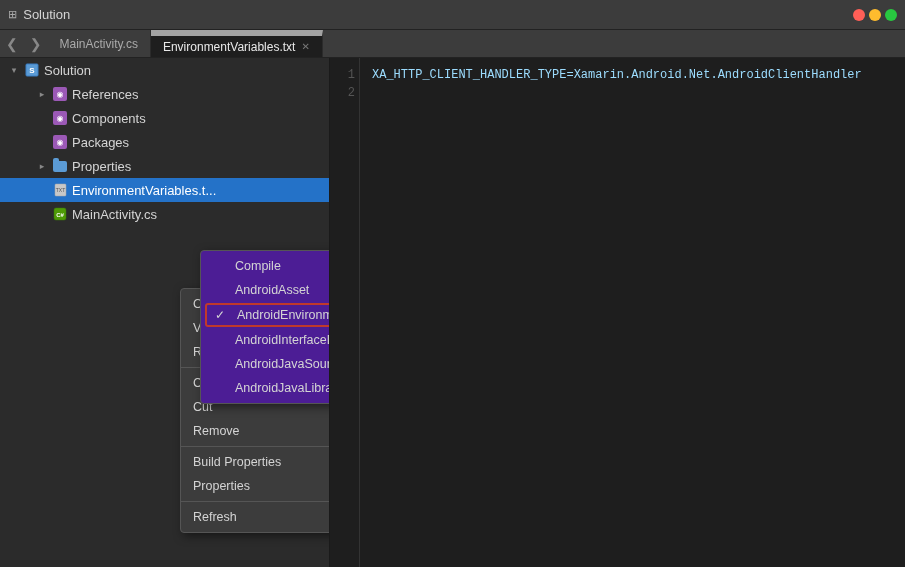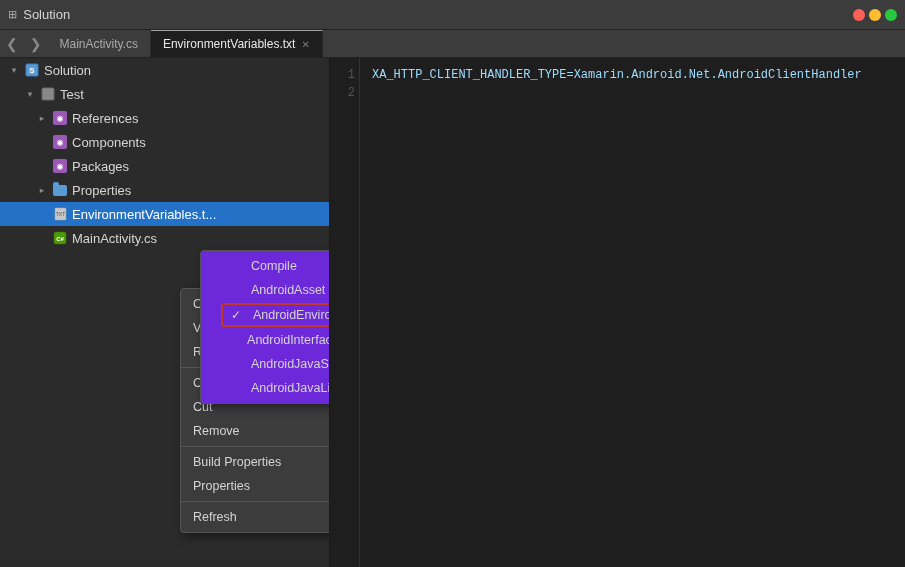--- a/index.html
+++ b/index.html
@@ -37,21 +37,21 @@
       font-size: 12px;
       color: #aaa;
       border-right: 1px solid #2b2b2b;
       cursor: pointer;
       gap: 6px;
       background: #3c3c3c;
     }
     .tab.active {
       background: #1e1e1e;
       color: #e8e8e8;
-      border-top: 1px solid #a3a3a3;
+      border-top: 6px solid #a3a3a3;
     }
     .tab-close {
       font-size: 10px;
       color: #777;
       cursor: pointer;
     }
 
     
     .main {
       display: flex;
@@ -164,27 +164,27 @@
       height: 1px;
       background: #555;
       margin: 3px 0;
     }
 
     
     .submenu-build {
       position: absolute;
       left: 200px;
       top: 192px;
-      background: #6d28d9;
+      background: #4c1d95;
       border: 1px solid #555;
       border-radius: 4px;
       width: 220px;
       z-index: 20;
       box-shadow: 3px 3px 10px rgba(0,0,0,0.5);
-      padding: 3px 16px;
+      padding: 3px 0;
     }
 
     .sub-item {
       display: flex;
       align-items: center;
       padding: 5px 12px;
       cursor: pointer;
       color: #d4d4d4;
       font-size: 12.5px;
       gap: 8px;
@@ -288,30 +288,20 @@
       <span class="chevron down"></span>
       <span class="icon-box">
         <svg width="14" height="14" viewBox="0 0 14 14">
             <rect x="1" y="1" width="12" height="12" rx="1" fill="#5b9bd5" stroke="#3a7ec4" stroke-width="1"></rect>
             <text x="7" y="10" text-anchor="middle" fill="white" font-size="8" font-weight="bold">S</text>
           </svg>
       </span>
       <span>Solution</span>
     </div>
 
-    <div class="tree-item">
-      <span style="width:12px"></span>
-      <span class="chevron down"></span>
-      <span class="icon-box">
-        <svg width="14" height="14" viewBox="0 0 14 14">
-            <rect x="1" y="1" width="12" height="12" rx="1" fill="#888" stroke="#666" stroke-width="1"></rect>
-          </svg>
-      </span>
-      <span>Test</span>
-    </div>
 
     <div class="tree-item">
       <span style="width:24px"></span>
       <span class="chevron right"></span>
       <span class="icon-box">
         <div class="icon-purple">◉</div>
       </span>
       <span>References</span>
     </div>
 

